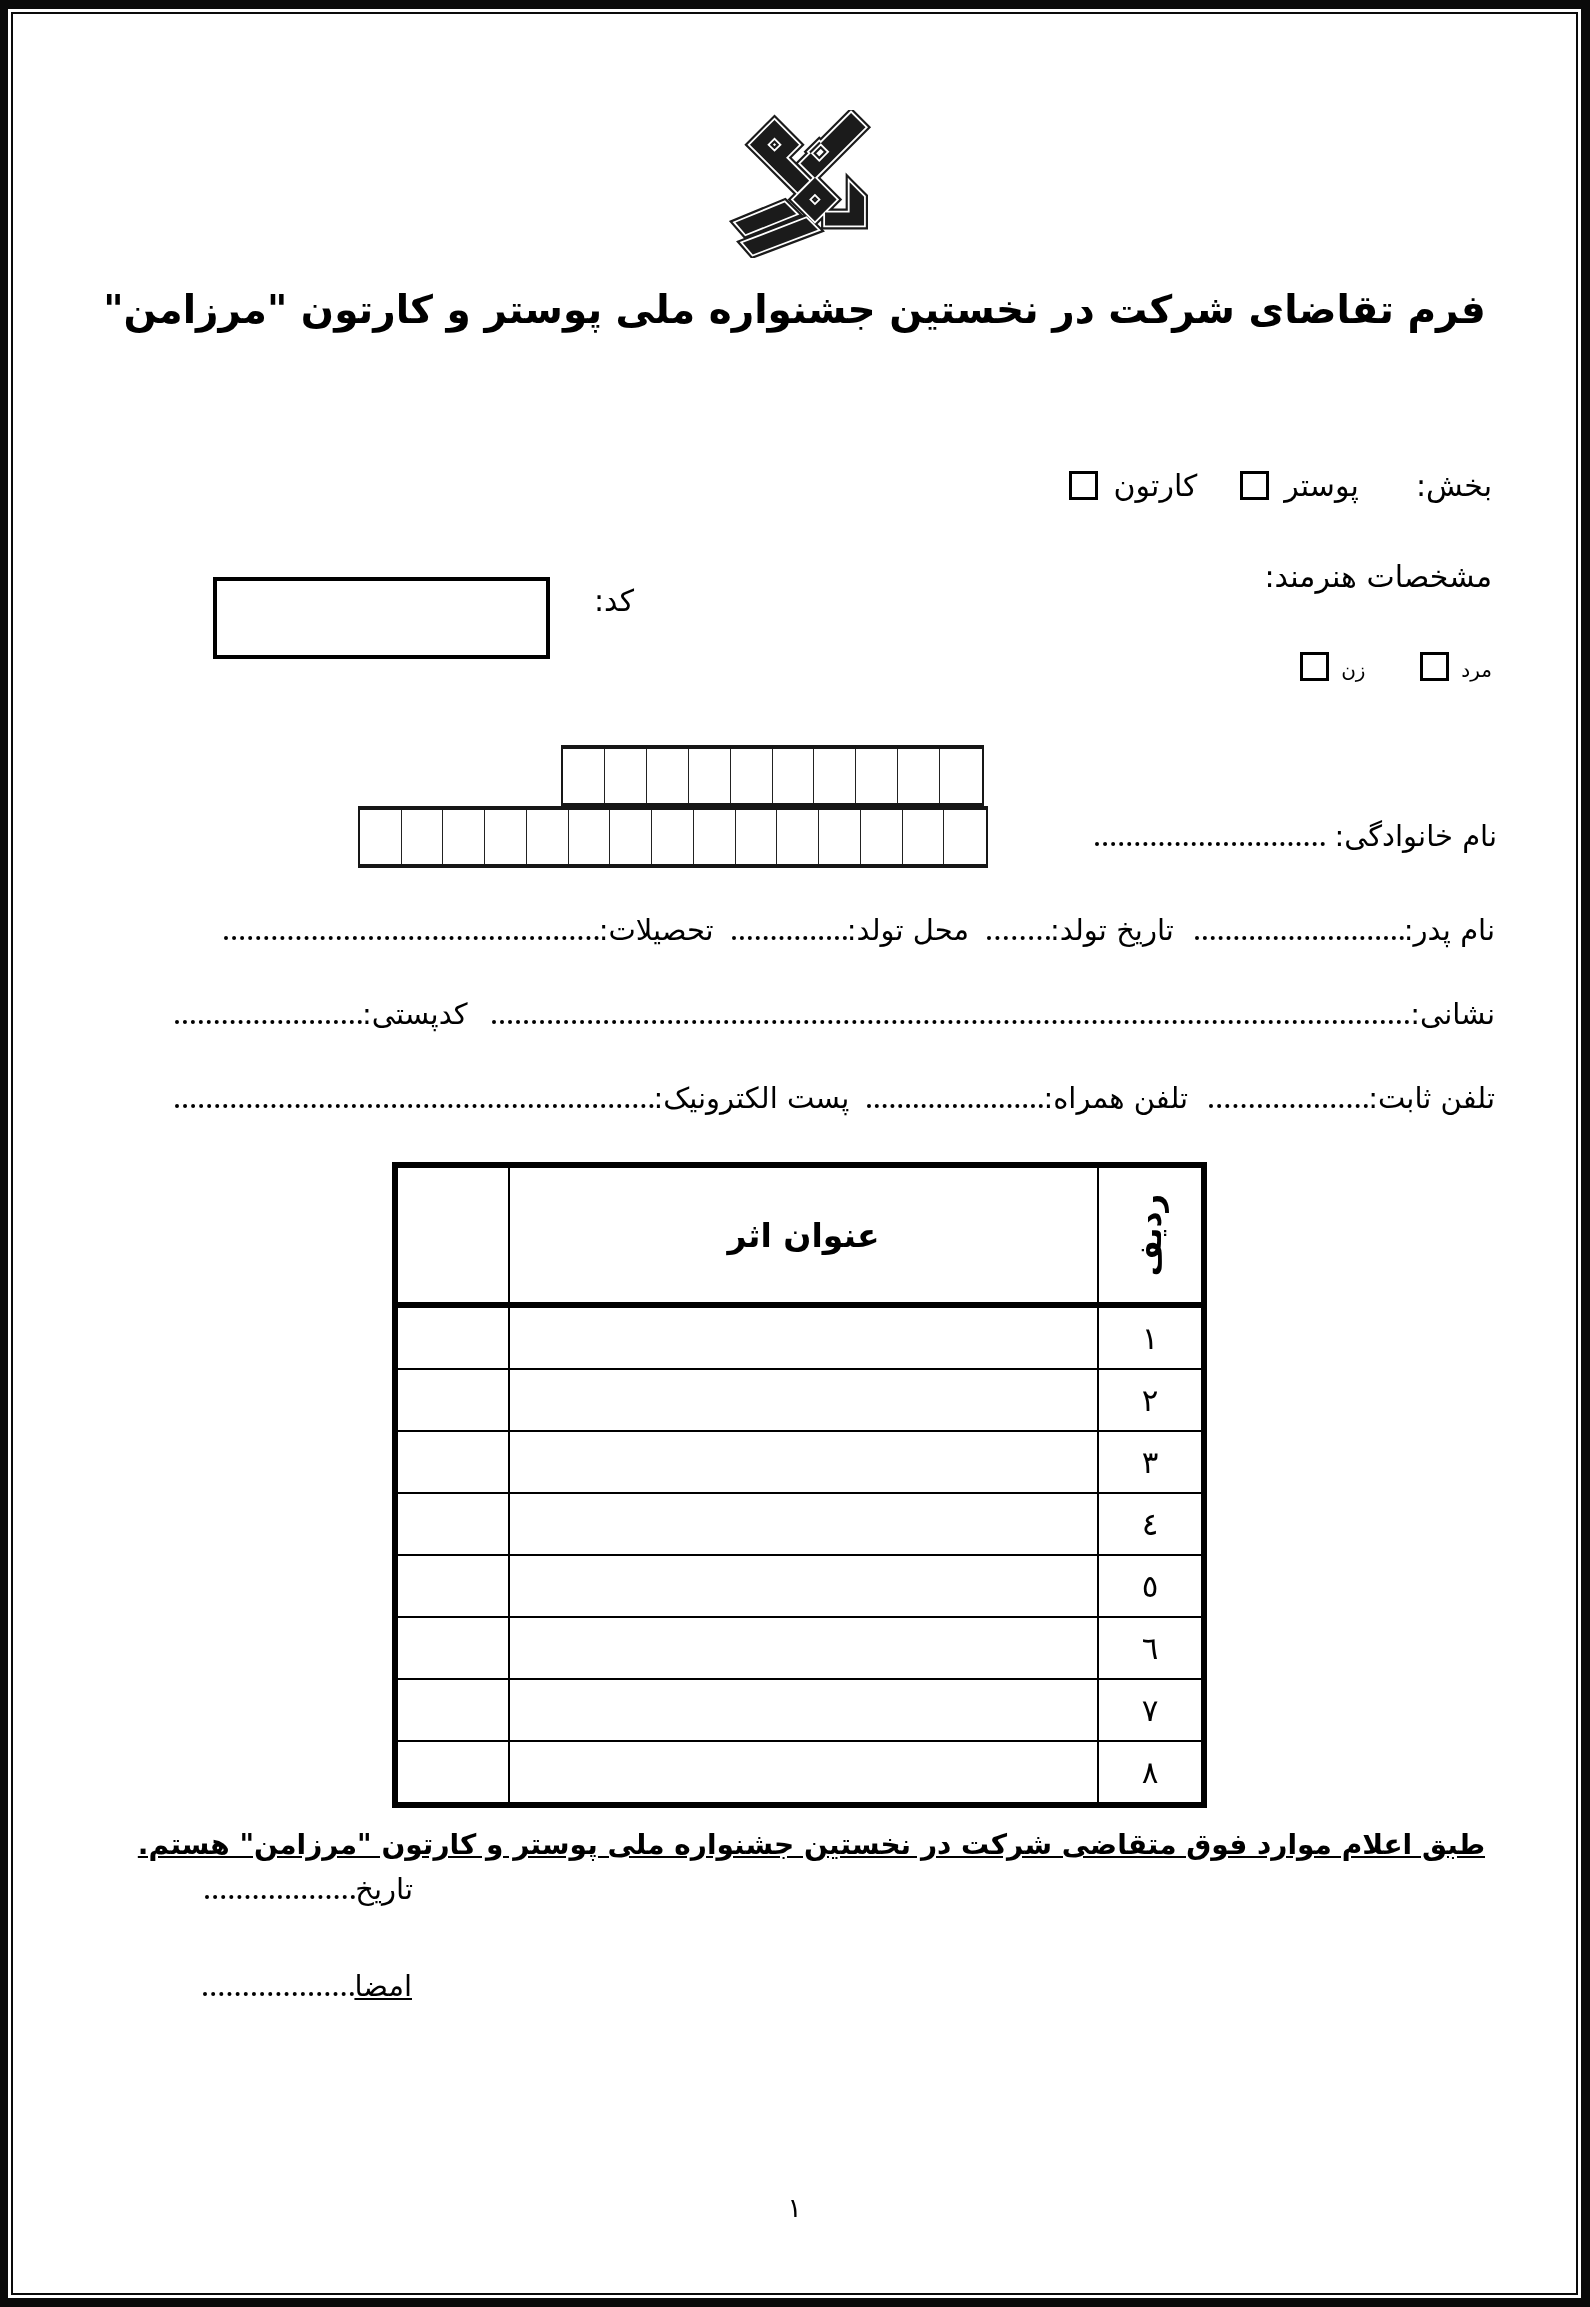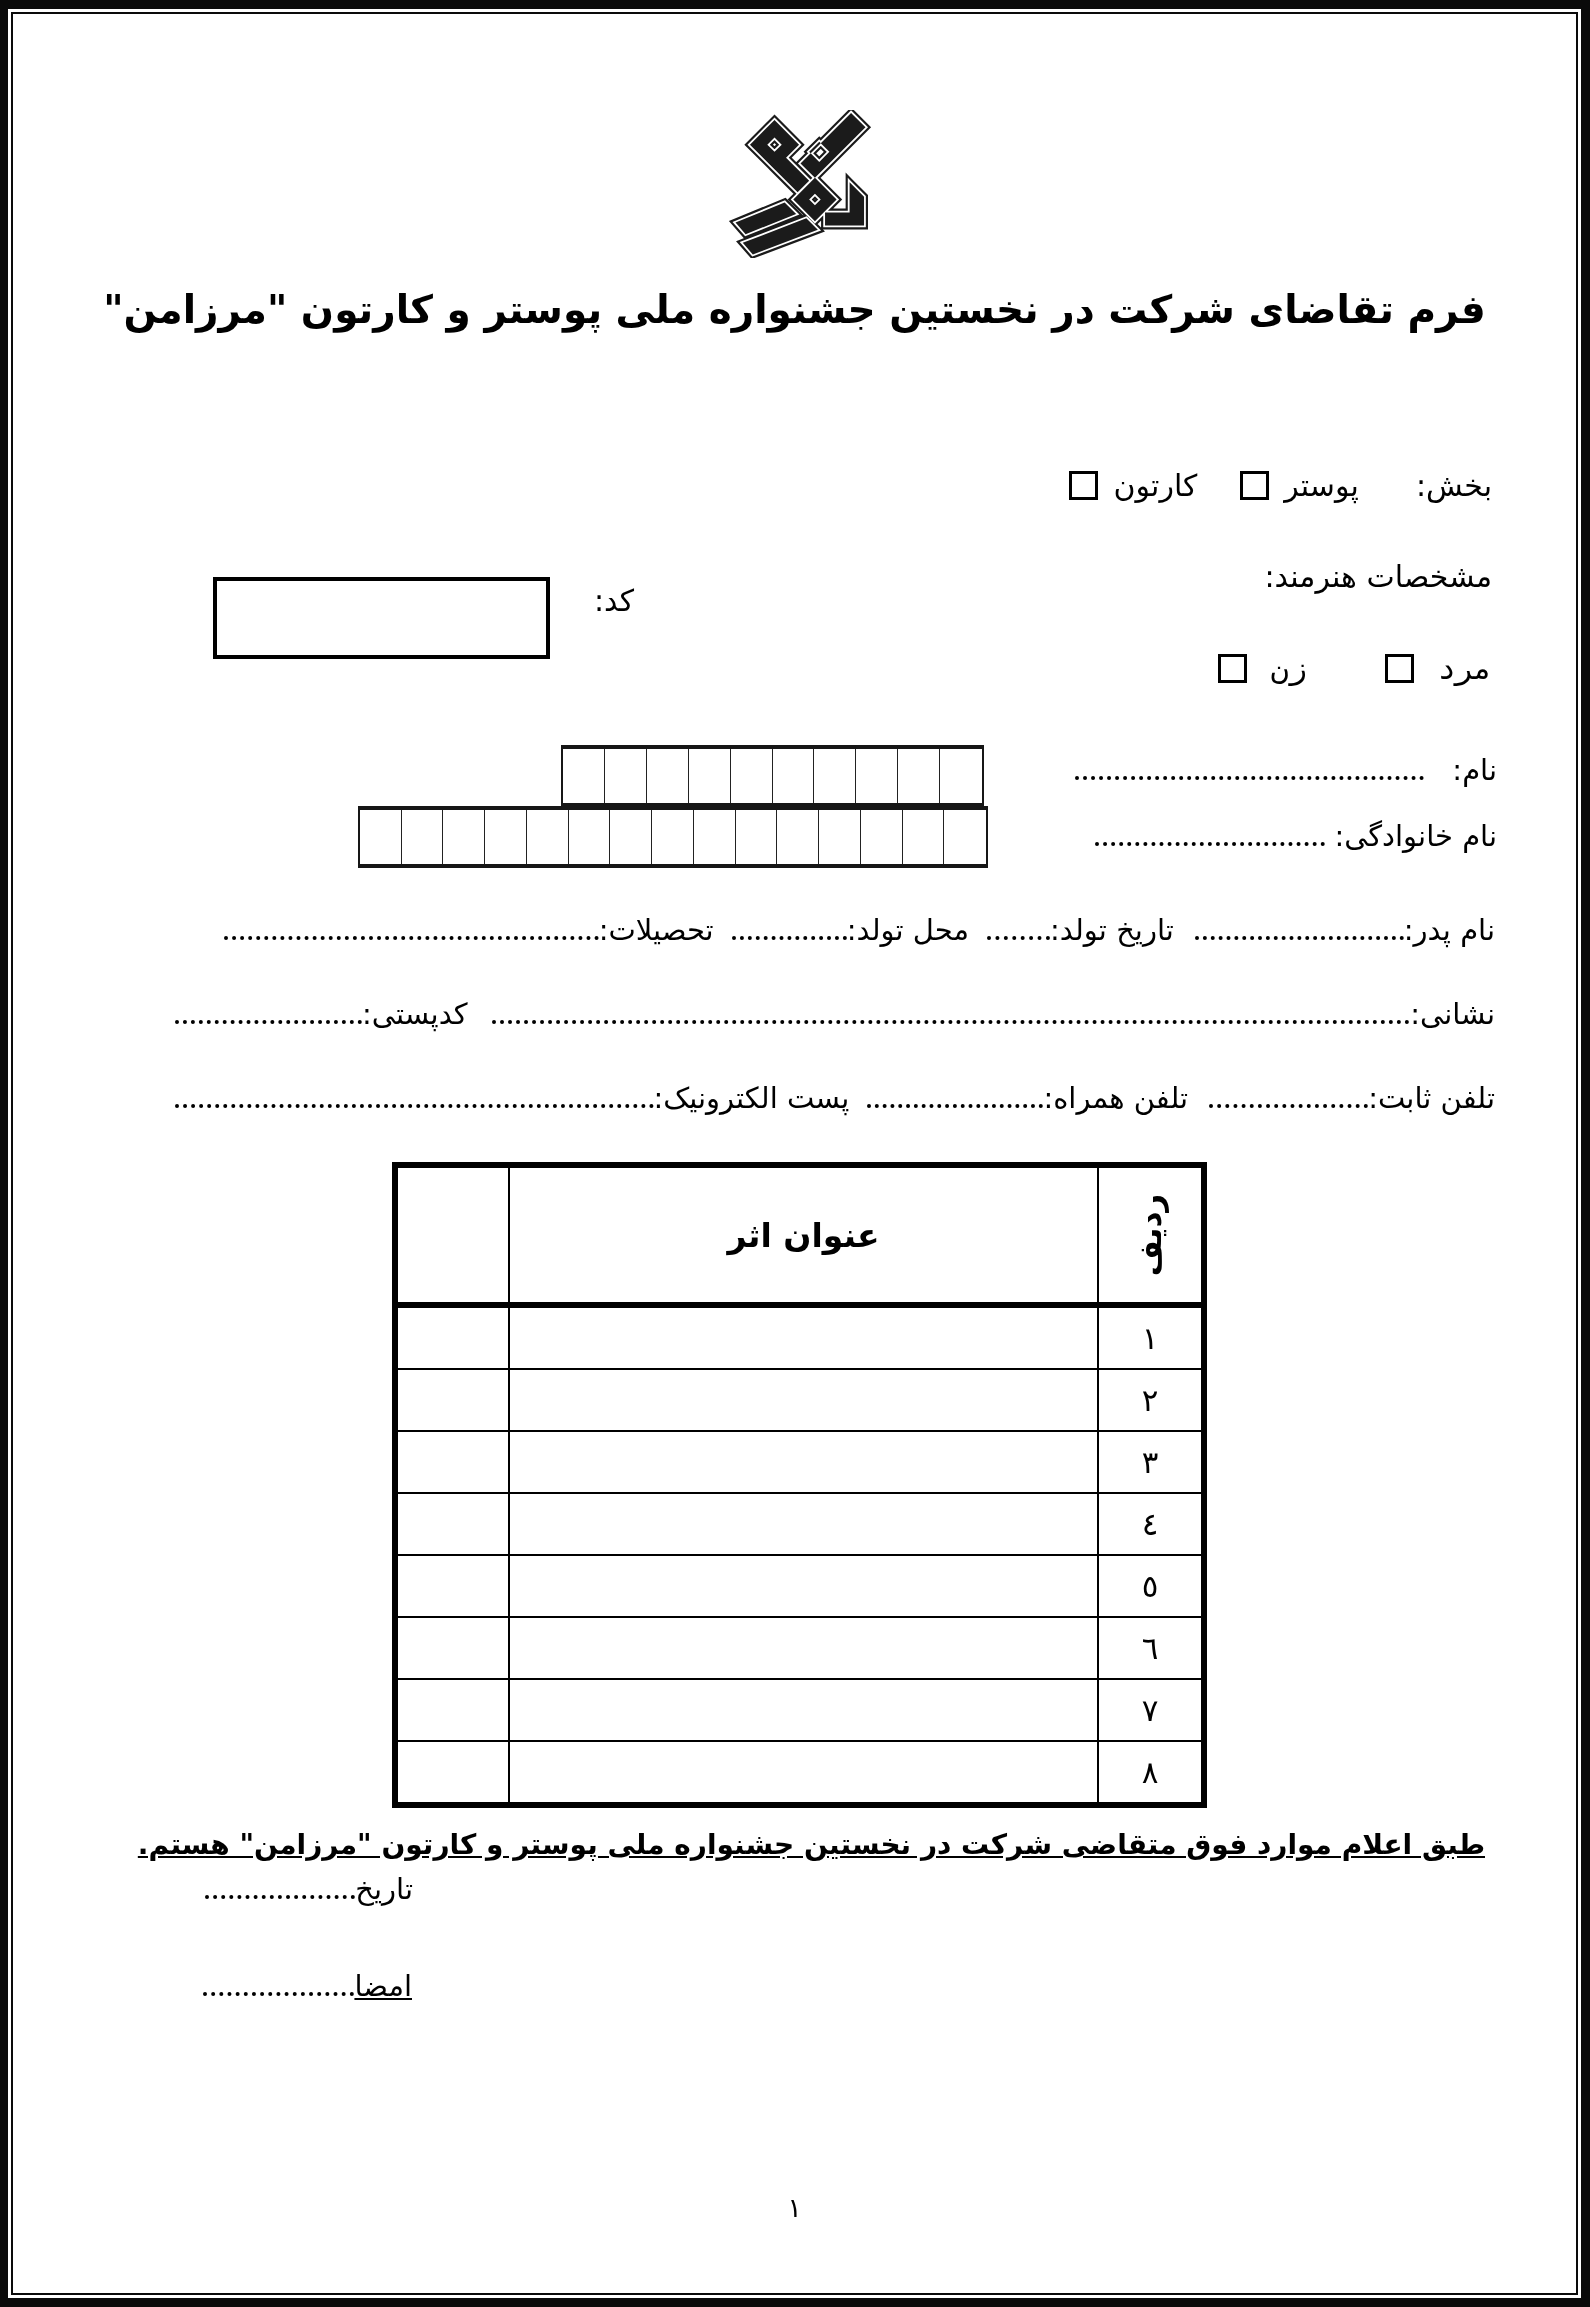--- a/index.html
+++ b/index.html
@@ -75,33 +75,28 @@
     <span class="cb"></span>
   </div>
 
   <div class="line title" style="top:285px;">فرم تقاضای شرکت در نخستین جشنواره ملی پوستر و کارتون "مرزامن"</div>
 
   <div class="abs codebox" style="left:214px;top:577px;width:329px;height:74px;"></div>
   <div class="line" style="left:595px;top:581px;font-size:30px;">کد:</div>
 
   <div class="line" style="top:557px;right:98px;font-size:30px;">مشخصات هنرمند:</div>
 
-  <div class="line" style="top:652px;right:98px;font-size:30px;font-family:Liberation Mono, monospace;">
+  <div class="line" style="top:652px;right:98px;font-size:20px;">
     <span class="lbl">مرد</span>
     <span class="cb"></span>
     <span style="display:inline-block;width:38px;"></span>
     <span class="lbl">زن</span>
     <span class="cb"></span>
   </div>
 
-  <div class="line" style="top:752px;right:93px;font-size:29px;">
-    <span class="lbl">نام:</span>
-    <span style="display:inline-block;width:9.8px;"></span>
-    <span class="dots" style="width:349px;"></span>
-  </div>
   <div class="cellgrid" dir="rtl" style="left:562px;top:745px;width:419px;height:54px;grid-template-columns:repeat(10,1fr);">
       <div class="cell"></div>
       <div class="cell"></div>
       <div class="cell"></div>
       <div class="cell"></div>
       <div class="cell"></div>
       <div class="cell"></div>
       <div class="cell"></div>
       <div class="cell"></div>
       <div class="cell"></div>

